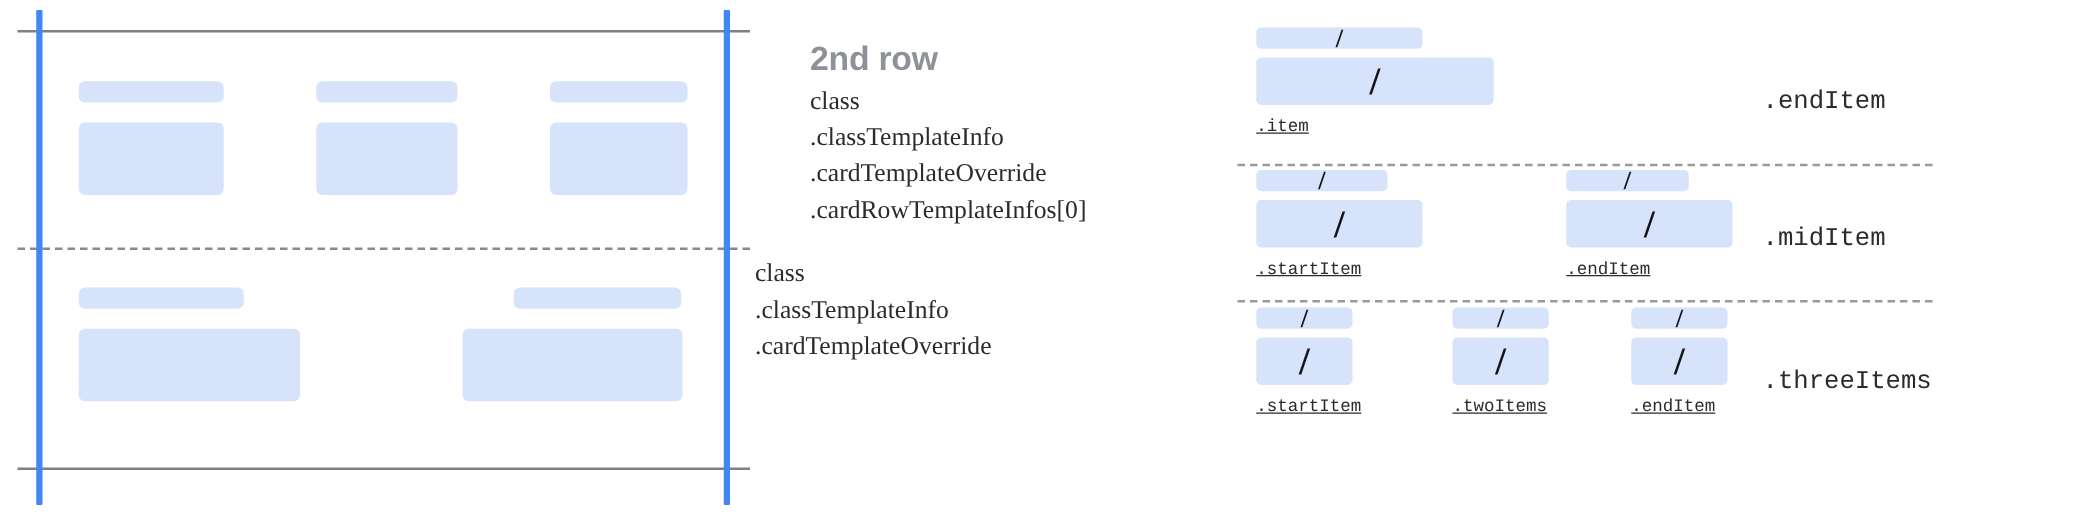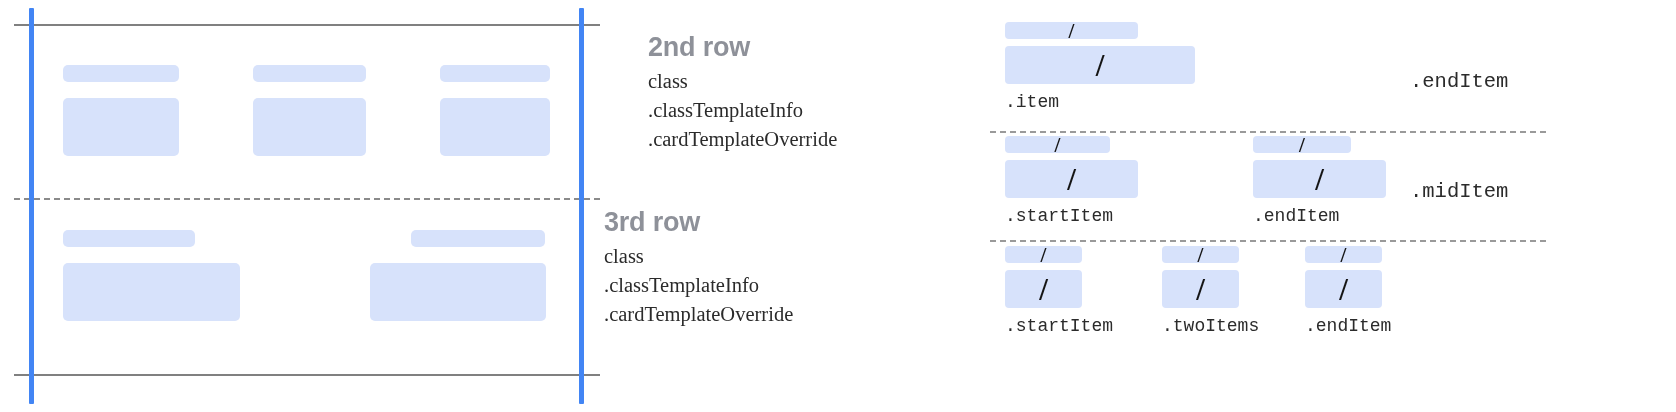--- a/index.html
+++ b/index.html
@@ -135,25 +135,26 @@
     transform: translate(-50%, -50%);
   }
   .bar-large .slash {
     font-size: 31px;
     left: 50%;
     top: 50%;
     transform: translate(-50%, -50%);
   }
   .cell-label {
     font-family: "Liberation Mono", monospace;
-    font-size: 18px;
+    font-size: 14px;
     color: #2b2b2b;
     line-height: 26px;
     margin-top: 5px;
     white-space: pre;
+    text-decoration: underline;
   }
   .variant-label {
     position: absolute;
     font-family: "Liberation Mono", monospace;
     font-size: 20.5px;
     color: #2b2b2b;
     white-space: pre;
   }
 </style>
 </head>
@@ -180,23 +181,23 @@
         <div class="ph" style="left: 370px; top: 263px; width: 176px; height: 58px; background: rgb(215, 226, 251);"></div>
       </div>
   </div>
 
   <div id="mid-column">
     <div class="row-block" id="row-block-2">
       <div class="row-title">2nd row</div>
       <div class="code-line">class</div>
       <div class="code-line">.classTemplateInfo</div>
       <div class="code-line">.cardTemplateOverride</div>
+      <div class="code-line">.cardRowTemplateInfos[0]</div>
     </div>
     <div class="row-block" id="row-block-3">
-      <div class="row-title">3rd row</div>
       <div class="code-line">class</div>
       <div class="code-line">.classTemplateInfo</div>
       <div class="code-line">.cardTemplateOverride</div>
     </div>
   </div>
 
   <div id="right-panel">
     <div class="variant-divider" id="vdiv-1"></div>
     <div class="variant-divider" id="vdiv-2"></div>
 
@@ -229,20 +230,21 @@
             <span class="slash">/</span>
           </div>
           <div class="bar-large" style="width: 133px;">
             <span class="slash">/</span>
           </div>
           <div class="cell-label">.endItem</div>
         </div>
       </div>
 
     <div class="variant" id="variant-3">
+      <div class="variant-label" style="left:430px; top:48px;">.threeItems</div>
     <div class="cell" style="left: 25px; top: 0px;">
           <div class="bar-small" style="width: 77px;">
             <span class="slash">/</span>
           </div>
           <div class="bar-large" style="width: 77px;">
             <span class="slash">/</span>
           </div>
           <div class="cell-label">.startItem</div>
         </div>
         <div class="cell" style="left: 182px; top: 0px;">

